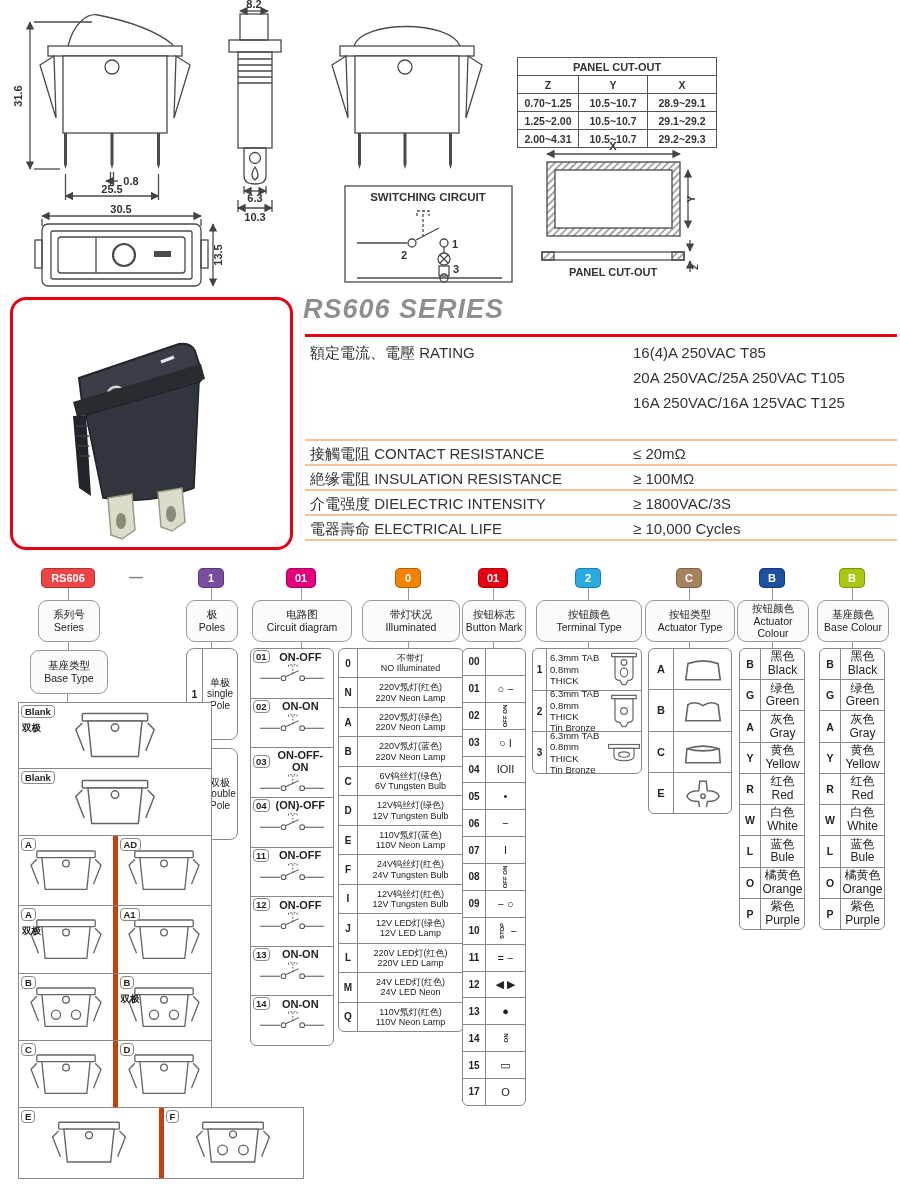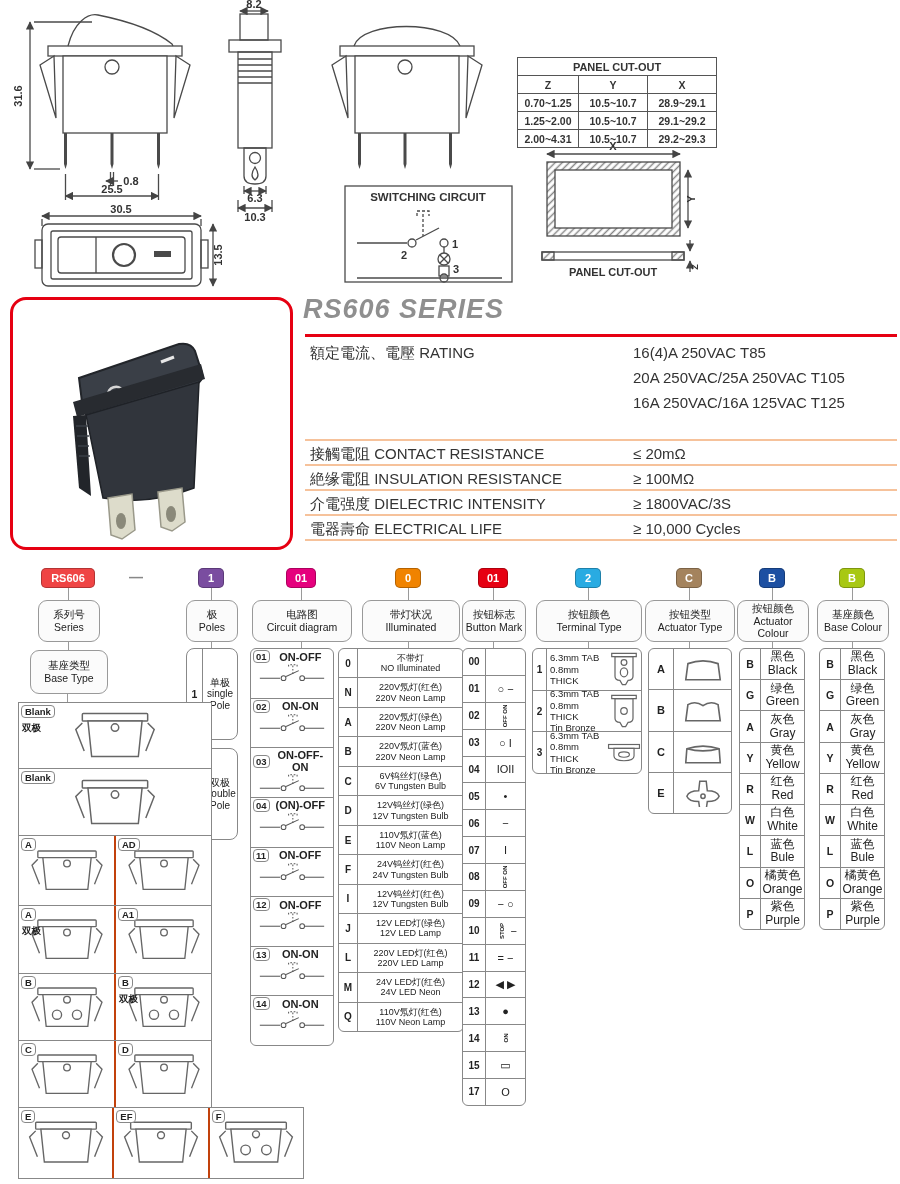--- a/index.html
+++ b/index.html
@@ -49,21 +49,21 @@
   .mk-rot:empty{display:none;}
   .mk-txt:empty{display:none;}
   
   .term-desc{flex:1;font-size:9.5px;line-height:1.2;color:#222;white-space:pre-line;display:flex;align-items:center;padding-left:3px;text-align:left;}
   .term-icon{flex:none;display:flex;align-items:center;justify-content:center;width:34px;}
   
   .col-box .ocode{width:20px;font-size:10.5px;}
   .col-box .ocell .zh,.col-box .ocell .en{font-size:12px;}
   
   .btr{position:absolute;left:18px;border:1px solid #888;background:#fff;display:flex;}
-  .btc{flex:1;position:relative;border-left:2px solid #c2410c;display:flex;align-items:center;justify-content:center;}
+  .btc{flex:1;position:relative;border-left:5px solid #c2410c;display:flex;align-items:center;justify-content:center;}
   .btc:first-child{border-left:none;}
   .bt-tag{position:absolute;top:2px;left:2px;border:1px solid #888;border-radius:4px;font-size:9.5px;font-weight:bold;padding:0 3px;background:#fff;z-index:2;}
   .bt-sub{position:absolute;top:19px;left:3px;font-size:9.5px;font-weight:bold;}
   .bt-sub:empty{display:none;}
 </style>
 </head>
 <body>
 
 <svg class="abs" width="900" height="290" viewBox="0 0 900 290" style="left:0;top:0">
   <defs>
@@ -1014,26 +1014,19 @@
 </div>
 <div class="btr" style="top:1107px;width:284px;height:70px">
   <div class="btc">
     <span class="bt-tag">E</span>
 
     <svg width="80" height="52">
         <use href="#swf" width="80" height="52"></use>
       </svg>
   </div>
   <div class="btc">
-    <span class="bt-tag">EF</span>
-
-    <svg width="80" height="52">
-        <use href="#swf" width="80" height="52"></use>
-      </svg>
-  </div>
-  <div class="btc">
     <span class="bt-tag">F</span>
 
     <svg width="80" height="52">
         <use href="#swf2" width="80" height="52"></use>
       </svg>
   </div>
 </div>
 
 </body></html>

